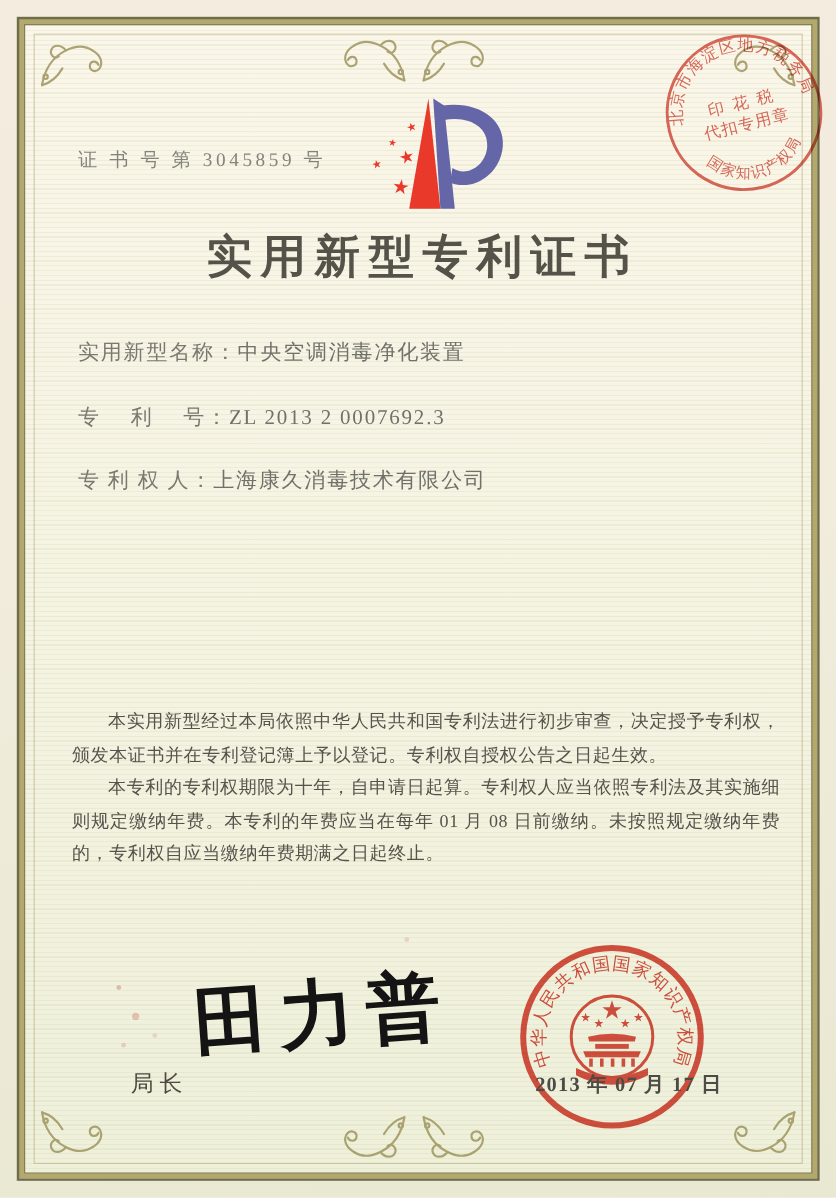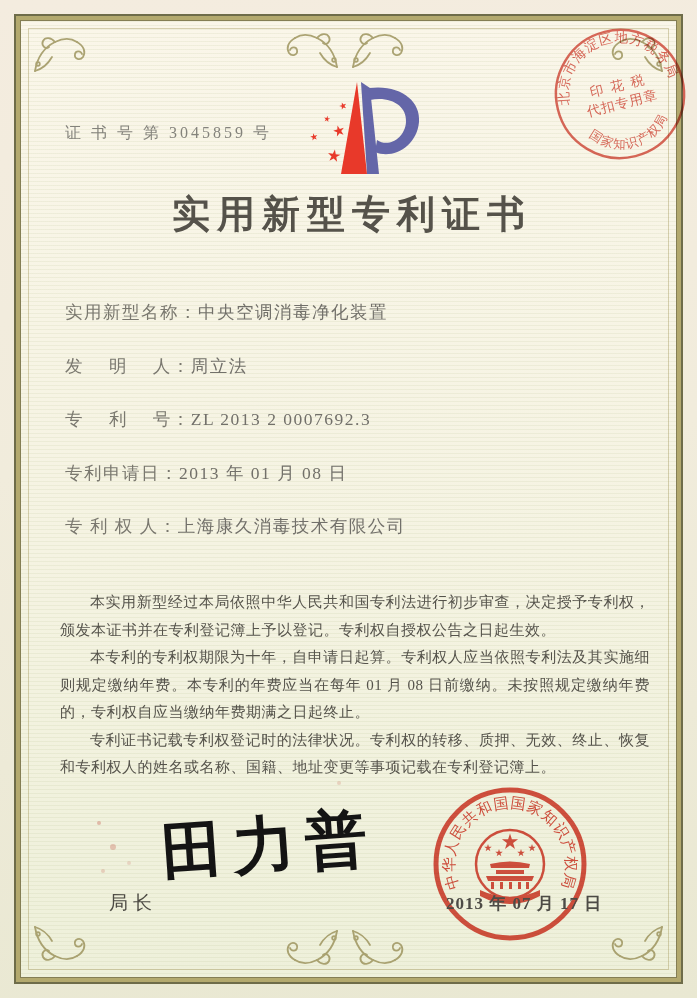--- a/index.html
+++ b/index.html
@@ -43,21 +43,21 @@
   .cert-no {
     position:absolute; left:44px; top:57px;
     font-size:16px; letter-spacing:3px; color:#84837c;margin-top:45px;
   }
   .logo { position:absolute; left:262px; top:53px; }
   .title {
     position:absolute; left:0; top:168px; width:100%;
     text-align:center; font-size:38px; font-weight:700;
     letter-spacing:7px; padding-left:7px; color:#55524a;
   }
-  .fields { position:absolute; left:44px; top:279px; width:560px; }
+  .fields { position:absolute; left:44px; top:260px; width:560px; }
   .field-row { height:53.5px; font-size:17.5px; color:#77756c; letter-spacing:1.5px; white-space:pre; }
   .field-label { color:#7a786f; }
   .field-value { color:#72706a; }
   .paragraphs {
     position:absolute; left:39px; top:568px; width:590px;
     font-size:15px; line-height:27.5px; color:#55534b;
     text-align:justify; letter-spacing:0.5px;
   }
   .paragraphs p { text-indent:2em; }
   .signer-title {
@@ -148,30 +148,27 @@
       <use href="#star" fill="#e8392a" transform="translate(44,45) scale(0.32) rotate(10)"></use>
       <use href="#star" fill="#e8392a" transform="translate(31,63) scale(0.38) rotate(-12)"></use>
       <use href="#star" fill="#e8392a" transform="translate(56,57) scale(0.58) rotate(-15)"></use>
       <use href="#star" fill="#e8392a" transform="translate(51,82) scale(0.66) rotate(8)"></use>
     </svg>
 
     <div class="title">实用新型专利证书</div>
 
     <div class="fields">
       <div class="field-row"><span class="field-label">实用新型名称：</span><span class="field-value">中央空调消毒净化装置</span></div>
-      <div class="field-row"><span class="field-label">发　 明 　人：</span><span class="field-value">周立法</span></div>
       <div class="field-row"><span class="field-label">专　 利 　号：</span><span class="field-value">ZL 2013 2 0007692.3</span></div>
-      <div class="field-row"><span class="field-label">专利申请日：</span><span class="field-value">2013 年 01 月 08 日</span></div>
       <div class="field-row"><span class="field-label">专 利 权 人：</span><span class="field-value">上海康久消毒技术有限公司</span></div>
     </div>
 
     <div class="paragraphs">
       <p>本实用新型经过本局依照中华人民共和国专利法进行初步审查，决定授予专利权，颁发本证书并在专利登记簿上予以登记。专利权自授权公告之日起生效。</p>
       <p>本专利的专利权期限为十年，自申请日起算。专利权人应当依照专利法及其实施细则规定缴纳年费。本专利的年费应当在每年 01 月 08 日前缴纳。未按照规定缴纳年费的，专利权自应当缴纳年费期满之日起终止。</p>
-      <p>专利证书记载专利权登记时的法律状况。专利权的转移、质押、无效、终止、恢复和专利权人的姓名或名称、国籍、地址变更等事项记载在专利登记簿上。</p>
     </div>
 
     <div class="signer-title">局长</div>
     <div class="signature">田力普</div>
     <div class="speckles"></div>
 
     <svg class="seal" width="160" height="160" viewBox="0 0 160 160">
       <circle cx="80" cy="80" r="74" fill="none" stroke="#d84436" stroke-width="5"></circle>
       <path id="sealArc" d="M31.5,108 A56,56 0 1 1 128.5,108" fill="none"></path>
       <text font-size="15" fill="#d84436" letter-spacing="1" text-anchor="middle">

